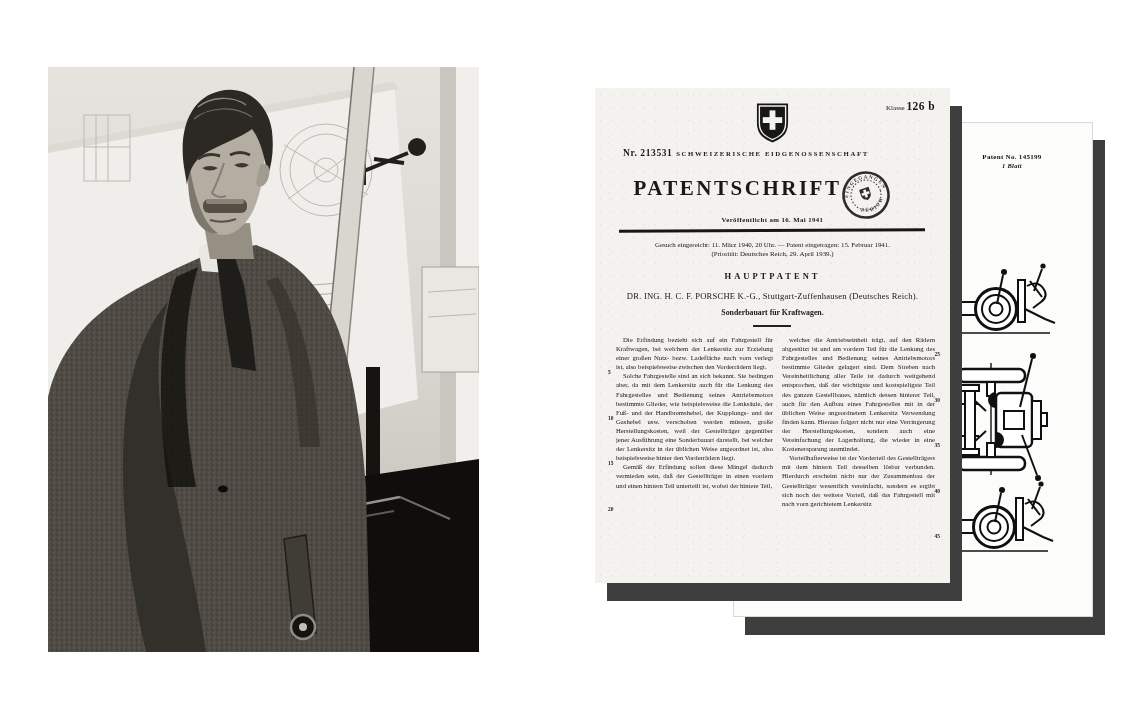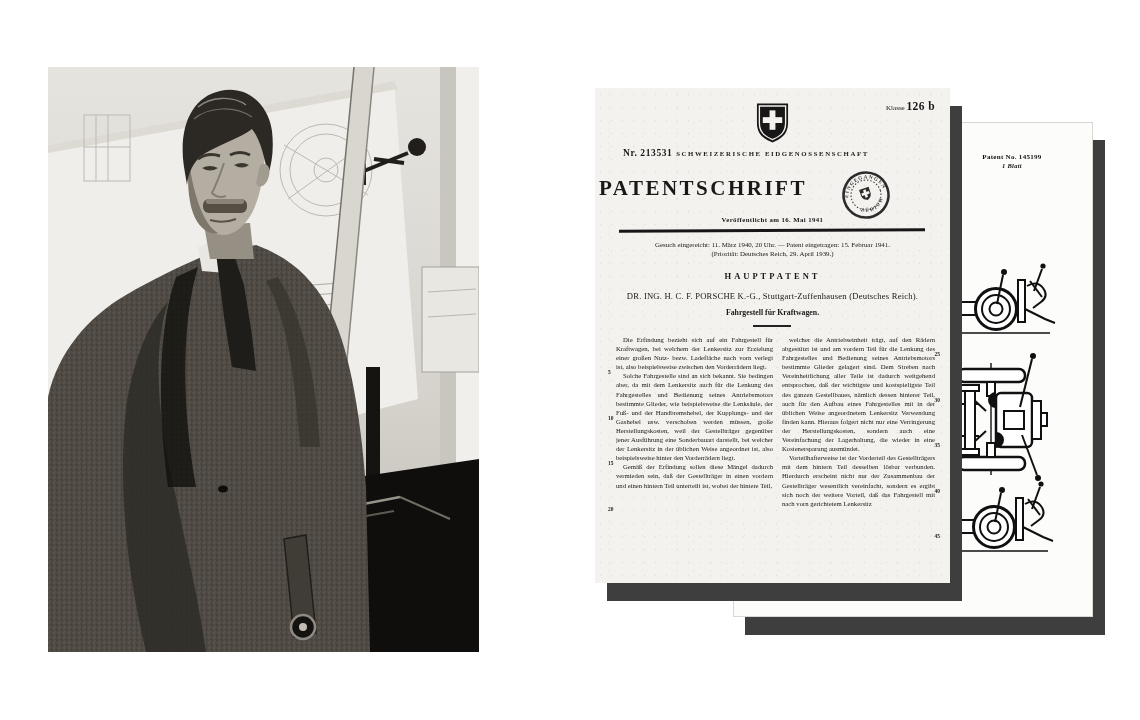--- a/index.html
+++ b/index.html
@@ -39,21 +39,21 @@
     font-family:"Liberation Serif","DejaVu Serif",serif;color:#181818;
   }
   .fp-nr{position:absolute;left:28px;top:16px;font-size:9.5px;font-weight:bold;letter-spacing:.6px;margin-top:44px;}
   .fp-klasse{position:absolute;right:15px;top:12px;font-size:7px;font-weight:normal;}
   .fp-klasse b{font-size:11.5px;letter-spacing:.4px;}
   .fp-shield{position:absolute;left:160px;top:13px;width:35px;height:44px;}
   .fp-fed{position:absolute;left:0;top:62px;width:100%;text-align:center;
     font-size:6.8px;font-weight:bold;letter-spacing:1.6px;color:#222;}
   .fp-office{position:absolute;left:0;top:71px;width:100%;text-align:center;
     font-size:13.5px;font-weight:bold;letter-spacing:1.2px;}
-  .fp-title{position:absolute;left:4px;top:88px;width:78%;text-align:left;
+  .fp-title{position:absolute;left:4px;top:88px;width:78%;text-align:center;
     font-size:21px;font-weight:bold;letter-spacing:2.5px;}
   .fp-stamp{position:absolute;left:246px;top:82px;width:50px;height:50px;transform:rotate(-18deg);opacity:.92;}
   .fp-pub{position:absolute;left:0;top:128px;width:100%;text-align:center;
     font-size:6.8px;font-weight:bold;letter-spacing:.4px;}
   .fp-rule{position:absolute;left:24px;top:141px;width:306px;height:3px;background:#161616;transform:rotate(-.3deg);}
   .fp-filing{position:absolute;left:0;top:153px;width:100%;text-align:center;font-size:6.9px;}
   .fp-priority{position:absolute;left:0;top:162px;width:100%;text-align:center;font-size:6.9px;}
   .fp-haupt{position:absolute;left:0;top:183px;width:100%;text-align:center;
     font-size:8.5px;font-weight:bold;letter-spacing:3px;}
   .fp-applicant{position:absolute;left:0;top:203px;width:100%;text-align:center;font-size:8.6px;letter-spacing:.2px;}
@@ -287,21 +287,21 @@
       <textPath href="#arcBot" startOffset="26%">ZÜRICH</textPath>
     </text>
   </svg>
 
   <div class="fp-pub">Veröffentlicht am 16. Mai 1941</div>
   <div class="fp-rule"></div>
   <div class="fp-filing">Gesuch eingereicht: 11. März 1940, 20 Uhr. — Patent eingetragen: 15. Februar 1941.</div>
   <div class="fp-priority">(Priorität: Deutsches Reich, 29. April 1939.)</div>
   <div class="fp-haupt">HAUPTPATENT</div>
   <div class="fp-applicant">DR. ING. H. C. F. PORSCHE K.-G., Stuttgart-Zuffenhausen (Deutsches Reich).</div>
-  <div class="fp-invention">Fahrgestell für Kraftwagen.</div>
+  <div class="fp-invention">Sonderbauart für Kraftwagen.</div>
   <div class="fp-divider"></div>
 
   <div class="fp-cols">
     <span class="lnum l" style="top:34px">5</span>
     <span class="lnum l" style="top:80px">10</span>
     <span class="lnum l" style="top:125px">15</span>
     <span class="lnum l" style="top:171px">20</span>
     <span class="lnum r" style="top:16px">25</span>
     <span class="lnum r" style="top:62px">30</span>
     <span class="lnum r" style="top:107px">35</span>

